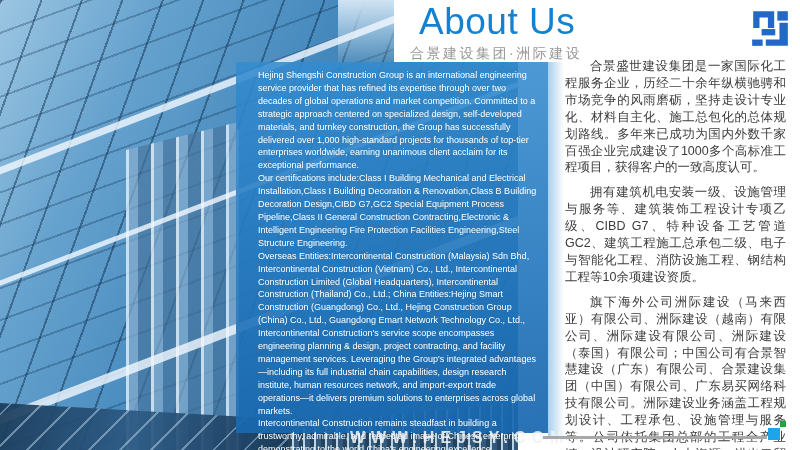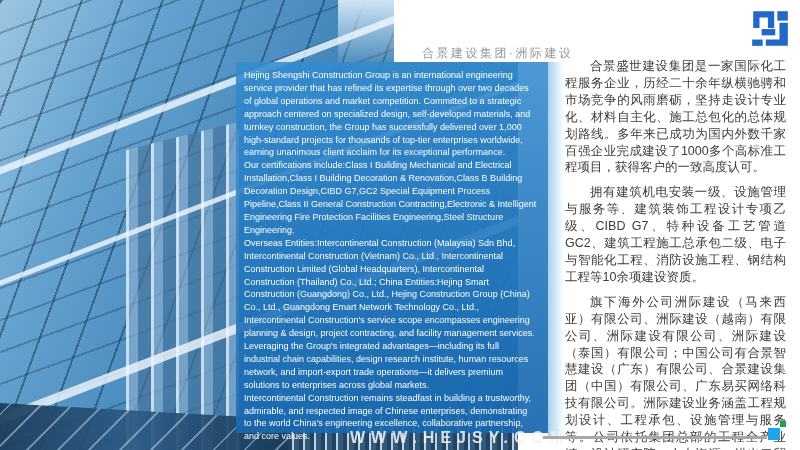--- a/index.html
+++ b/index.html
@@ -31,27 +31,27 @@
   .photo .bottom-left:after{content:"";position:absolute;inset:0;
          background:repeating-linear-gradient(135deg,rgba(190,215,235,.5) 0 2px,transparent 2px 22px);}
   .photo .bottom-fins{position:absolute;left:288px;top:402px;width:230px;height:48px;
          background:repeating-linear-gradient(90deg,#24435f 0 4px,#bad3e5 4px 6px,#315a7d 6px 11px);
          clip-path:polygon(0 60%,35% 32%,100% 0,100% 100%,0 100%);}
 
   
   .header-band{position:absolute;left:394px;top:0;width:406px;height:62px;background:#ffffff;}
   .page-title{position:absolute;left:25px;top:1px;font-size:37px;font-weight:300;
          color:#1581d1;letter-spacing:.5px;white-space:nowrap;}
-  .page-subtitle{position:absolute;left:28px;top:45px;font-size:12px;color:#979797;
+  .page-subtitle{position:absolute;left:16px;top:45px;font-size:14px;color:#979797;
          letter-spacing:2.5px;white-space:nowrap;}
   .logo{position:absolute;right:9px;top:7px;width:42px;height:42px;}
 
   
   .about-panel{position:absolute;left:236px;top:62px;width:312px;height:371px;
-         box-sizing:border-box;padding:7px 11px 0 8px;
+         box-sizing:border-box;padding:7px 11px 0 22px;
          background:linear-gradient(178deg,rgba(52,140,208,.88) 0%,rgba(24,103,175,.93) 100%);}
   .about-panel p{margin:0;font-size:9px;line-height:12.9px;color:#ffffff;letter-spacing:0;}
 
   
   .panel-glow{position:absolute;left:548px;top:62px;width:16px;height:375px;
          background:linear-gradient(90deg,rgba(164,206,236,.95),rgba(255,255,255,0));}
 
   
   .cn-intro{position:absolute;left:557px;top:50px;width:237px;}
   .cn-intro p{margin:8px;font-size:12.5px;line-height:16.9px;color:#3c3c3c;
@@ -76,20 +76,21 @@
     <div class="tower"></div>
     <div class="tower-edge"></div>
     <div class="band b1"></div>
     <div class="band b2"></div>
     <div class="band b3"></div>
     <div class="bottom-left"></div>
     <div class="bottom-fins"></div>
   </div>
 
   <div class="header-band">
+    <div class="page-title">About Us</div>
     <div class="page-subtitle">合景建设集团·洲际建设</div>
     <svg class="logo" viewBox="0 0 40 40" xmlns="http://www.w3.org/2000/svg">
       <g fill="#2368c4">
         <path d="M4 4 H24 V20 H18 V10 H10 V20 H4 Z"></path>
         <path d="M12 21 H25 V27 H12 Z"></path>
         <path d="M3 31 H13 V37 H3 Z"></path>
         <path d="M27 4 H37 V13 H27 Z"></path>
         <path d="M29 15 H37 V37 H16 V31 H29 Z"></path>
       </g>
     </svg>

